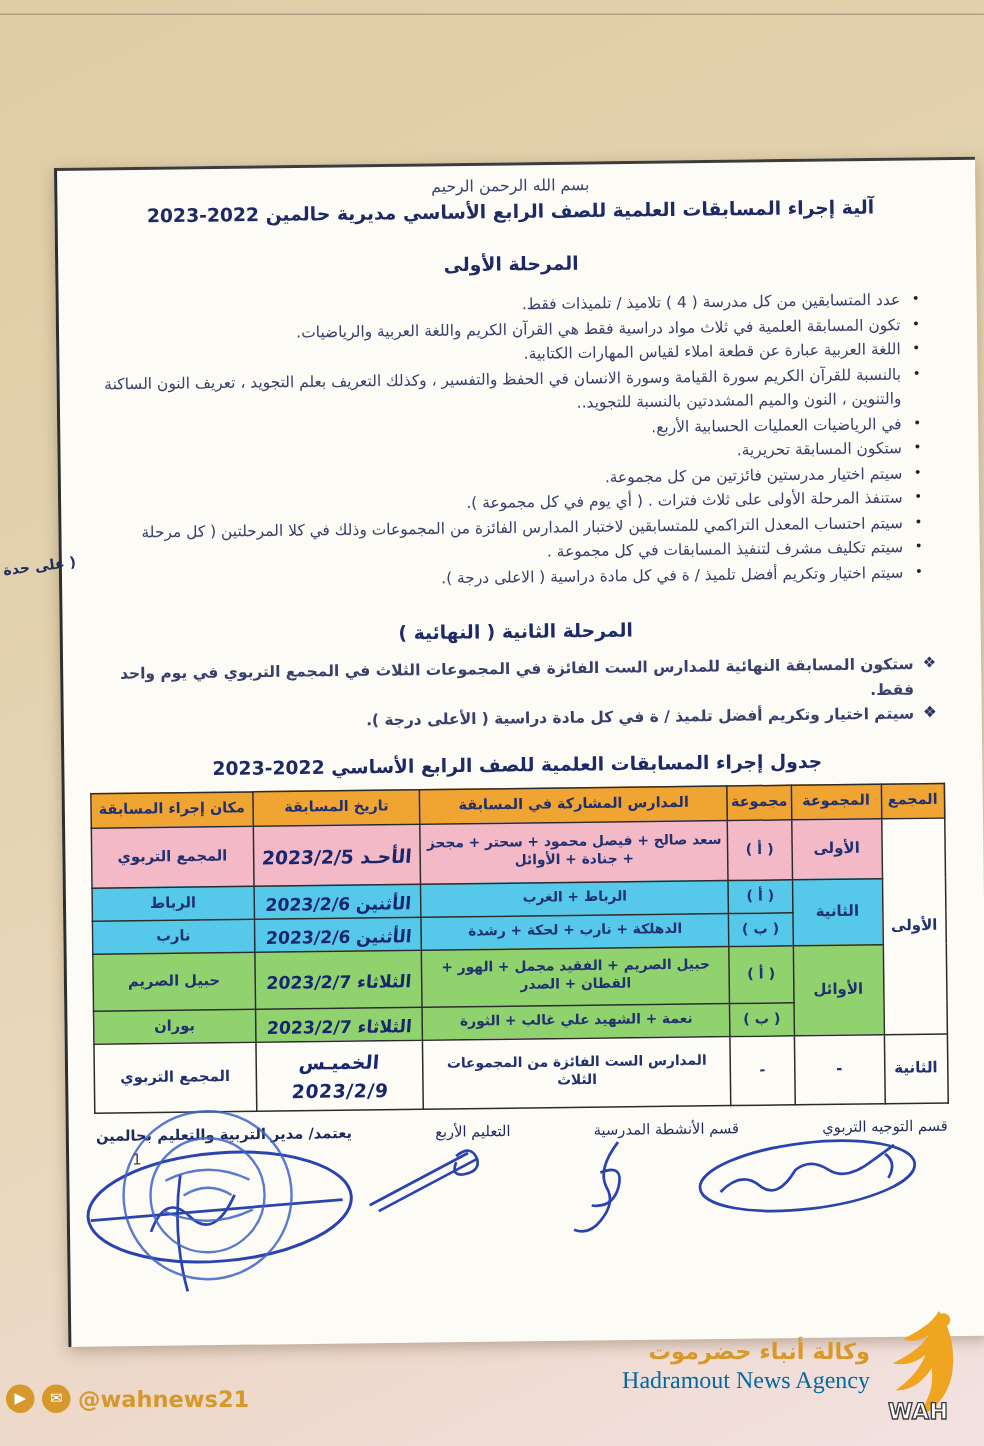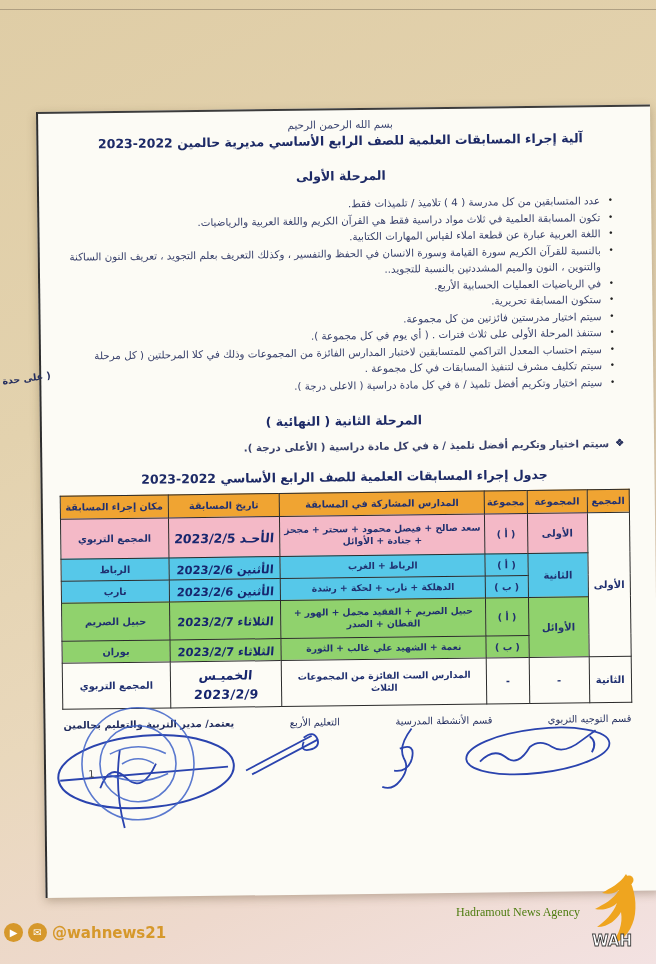--- a/index.html
+++ b/index.html
@@ -53,21 +53,21 @@
   .sig-strip{position:relative;height:86px;overflow:visible;}
   .pagenum{position:absolute;left:42px;bottom:118px;font-size:10px;color:#444;}
   .margin-note{
     position:absolute;right:596px;top:266px;transform:rotate(-7deg);
     font-size:9.5px;font-weight:bold;color:#242e5e;white-space:nowrap;
   }
   
   .agency{position:absolute;right:8px;bottom:14px;display:flex;align-items:center;gap:6px;}
   .agency .txt{text-align:right;}
   .agency .ar{font-size:15px;font-weight:bold;color:#d9992a;direction:rtl;}
-  .agency .en{font-family:"Liberation Serif","DejaVu Serif",serif;font-size:12px;color:#4d7c0f;margin-top:2px;}
+  .agency .en{font-family:"Liberation Serif","DejaVu Serif",serif;font-size:16px;color:#0369a1;margin-top:2px;}
   .social{position:absolute;left:4px;bottom:22px;display:flex;align-items:center;gap:5px;}
   .social .circ{width:19px;height:19px;border-radius:50%;background:#d6982b;color:#fff;
     display:flex;align-items:center;justify-content:center;font-size:10px;}
   .social .handle{font-size:15px;font-weight:bold;color:#d6982b;font-family:"DejaVu Sans",sans-serif;}
 </style>
 </head>
 <body>
 
 <div class="top-hairline"></div>
 
@@ -88,21 +88,21 @@
     <li><span class="mark">•</span><span>سيتم اختيار مدرستين فائزتين من كل مجموعة.</span></li>
     <li><span class="mark">•</span><span>ستنفذ المرحلة الأولى على ثلاث فترات . ( أي يوم في كل مجموعة ).</span></li>
     <li><span class="mark">•</span><span>سيتم احتساب المعدل التراكمي للمتسابقين لاختبار المدارس الفائزة من المجموعات وذلك في كلا المرحلتين ( كل مرحلة</span></li>
     <li><span class="mark">•</span><span>سيتم تكليف مشرف لتنفيذ المسابقات في كل مجموعة .</span></li>
     <li><span class="mark">•</span><span>سيتم اختيار وتكريم أفضل تلميذ / ة في كل مادة دراسية ( الاعلى درجة ).</span></li>
   </ul>
 
   <div class="center section-h">المرحلة الثانية ( النهائية )</div>
 
   <ul class="diamonds">
-    <li><span class="mark">❖</span></li>
+    <li><span class="mark">❖</span><span>ستكون المسابقة النهائية للمدارس الست الفائزة في المجموعات الثلاث في المجمع التربوي في يوم واحد فقط.</span></li>
     <li><span class="mark">❖</span></li>
     <li><span class="mark">❖</span><span>سيتم اختيار وتكريم أفضل تلميذ / ة في كل مادة دراسية ( الأعلى درجة ).</span></li>
   </ul>
 
   <div class="center table-title">جدول إجراء المسابقات العلمية للصف الرابع الأساسي 2022-2023</div>
 
   <table class="sched">
     <tbody>
         <tr>
       <th style="width:38px">المجمع</th>
@@ -201,20 +201,21 @@
     </svg>
   </div>
 
   <div class="pagenum">1</div>
 </div>
 
 <div class="margin-note" style="position:absolute;left:2px;top:372px;transform:rotate(-7deg);font-size:9.5px;font-weight:bold;color:#242e5e;">على حدة )</div>
 
 <div class="agency">
   <div class="txt">
+    <div class="ar">وكالة أنباء حضرموت</div>
     <div class="en">Hadramout News Agency</div>
   </div>
   <svg width="62" height="78" viewBox="0 0 62 78">
     <path d="M40,2 C34,12 24,16 16,21 C24,23 29,21 33,18 C27,28 18,32 9,37 C19,39 27,35 31,31 C27,42 19,49 11,55 C23,55 31,47 35,40 C37,52 33,62 25,73 C39,68 47,56 49,42 C51,27 47,12 40,2 Z" fill="#efa51f"></path>
     <circle cx="43" cy="8" r="4.5" fill="#efa51f"></circle>
     <text x="6" y="74" font-size="15" font-weight="bold" fill="#ffffff" stroke="#3b3b3b" stroke-width="0.9" font-family="DejaVu Sans, sans-serif">WAH</text>
   </svg>
 </div>
 
 <div class="social">

